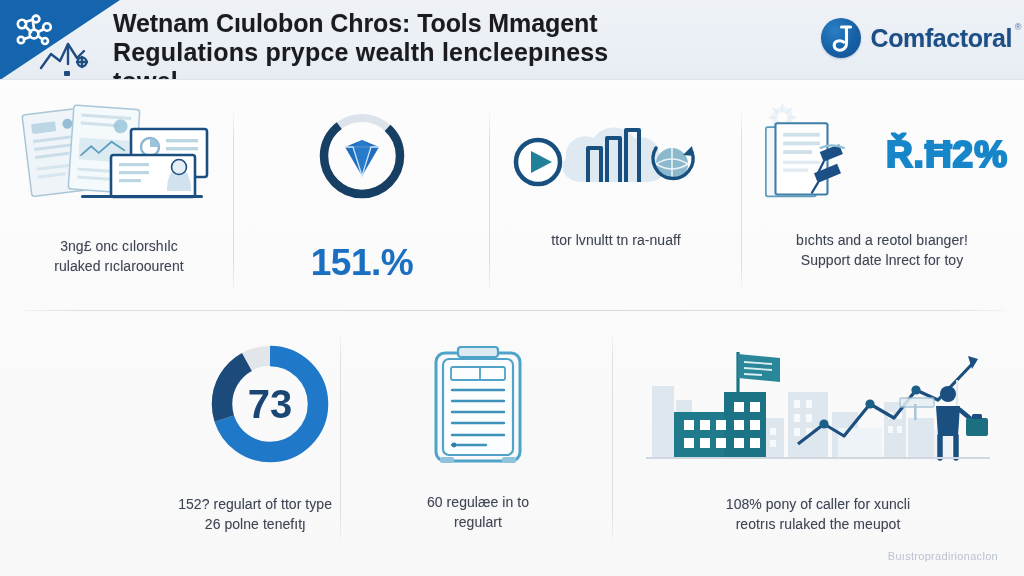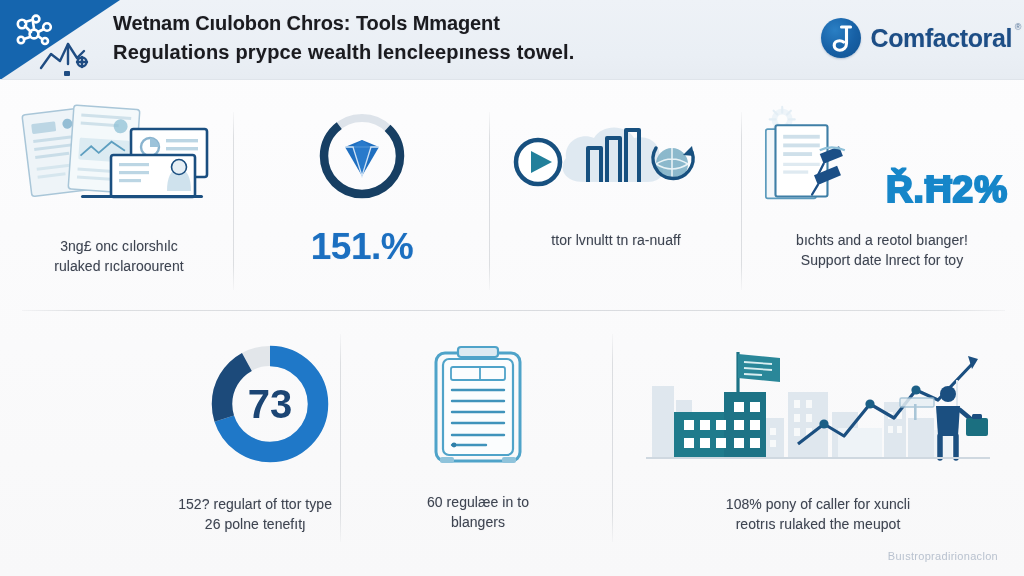--- a/index.html
+++ b/index.html
@@ -65,21 +65,21 @@
     left: 38px; top: 34px;
     width: 58px; height: 44px;
     z-index: 3;
   }
 
   .header-title {
     position: absolute;
     left: 113px; top: 9px;
     width: 560px;
     color: #1b1b1f;
-    font-size: 20px;
+    font-size: 25px;
     font-weight: bold;
     line-height: 29px;
     letter-spacing: -0.1px;
     text-shadow: 0 0 1px rgba(160,170,185,0.55);
   }
   .header-title .line2 { letter-spacing: 0.2px; }
 
   .brand {
     position: absolute;
     right: 12px; top: 18px;
@@ -167,39 +167,39 @@
     font-size: 37px;
     font-weight: bold;
     letter-spacing: 1px;
     line-height: 1;
     -webkit-text-stroke: 2.2px #1686c9;
     text-shadow: 0 0 1.5px rgba(90,170,220,0.7);
   }
 
   
   .card-1 { left: 8px;   top: 96px;  width: 222px; }
-  .card-2 { left: 240px; top: 96px;  width: 244px; }
+  .card-2 { left: 240px; top: 96px;  width: 244px; gap: 16px; }
   .card-3 { left: 494px; top: 96px;  width: 244px; }
   .card-4 { left: 748px; top: 96px;  width: 268px; }
 
   
   .card-5 { left: 18px;  top: 338px; width: 314px; align-items: flex-end; }
   .card-6 { left: 352px; top: 338px; width: 252px; }
   .card-7 { left: 622px; top: 338px; width: 392px; }
 
   .c1-visual { height: 110px; margin-top: 4px; }
   .c1-caption { margin-top: 26px; }
 
   .c2-visual { height: 100px; margin-top: 10px; }
   .c2-number { margin-top: 22px; }
 
   .c3-visual { height: 100px; margin-top: 8px; }
   .c3-caption { margin-top: 26px; }
 
-  .c4-visual { height: 108px; margin-top: 4px; align-items: flex-end; }
+  .c4-visual { height: 108px; margin-top: 4px; }
   .c4-caption { margin-top: 22px; }
 
   .c5-visual { height: 124px; margin-top: 4px; }
   .c5-caption { margin-top: 28px; }
 
   .c6-visual { height: 130px; margin-top: 2px; }
   .c6-caption { margin-top: 22px; }
 
   .c7-visual { height: 124px; margin-top: 8px; }
   .c7-caption { margin-top: 24px; }
@@ -448,21 +448,21 @@
           <path d="M28 96 L80 96"></path>
           <path d="M28 106 L62 106"></path>
         </g>
         <circle cx="30" cy="106" r="2.4" fill="#2f7fa8"></circle>
         <rect x="16" y="118" width="14" height="6" rx="2" fill="#8fc3db"></rect>
         <rect x="78" y="118" width="14" height="6" rx="2" fill="#8fc3db"></rect>
       </svg>
     </div>
     <div class="card-caption c6-caption">
       <div>60 regulæe in to</div>
-      <div>blangers</div>
+      <div>regulart</div>
     </div>
   </div>
 
   <div class="card card-7">
     <div class="card-visual c7-visual">
       <svg viewBox="0 0 360 124" width="360" height="124">
 
         <g fill="#dfe7ee">
           <rect x="14" y="40" width="22" height="72"></rect>
           <rect x="38" y="54" width="16" height="58"></rect>

